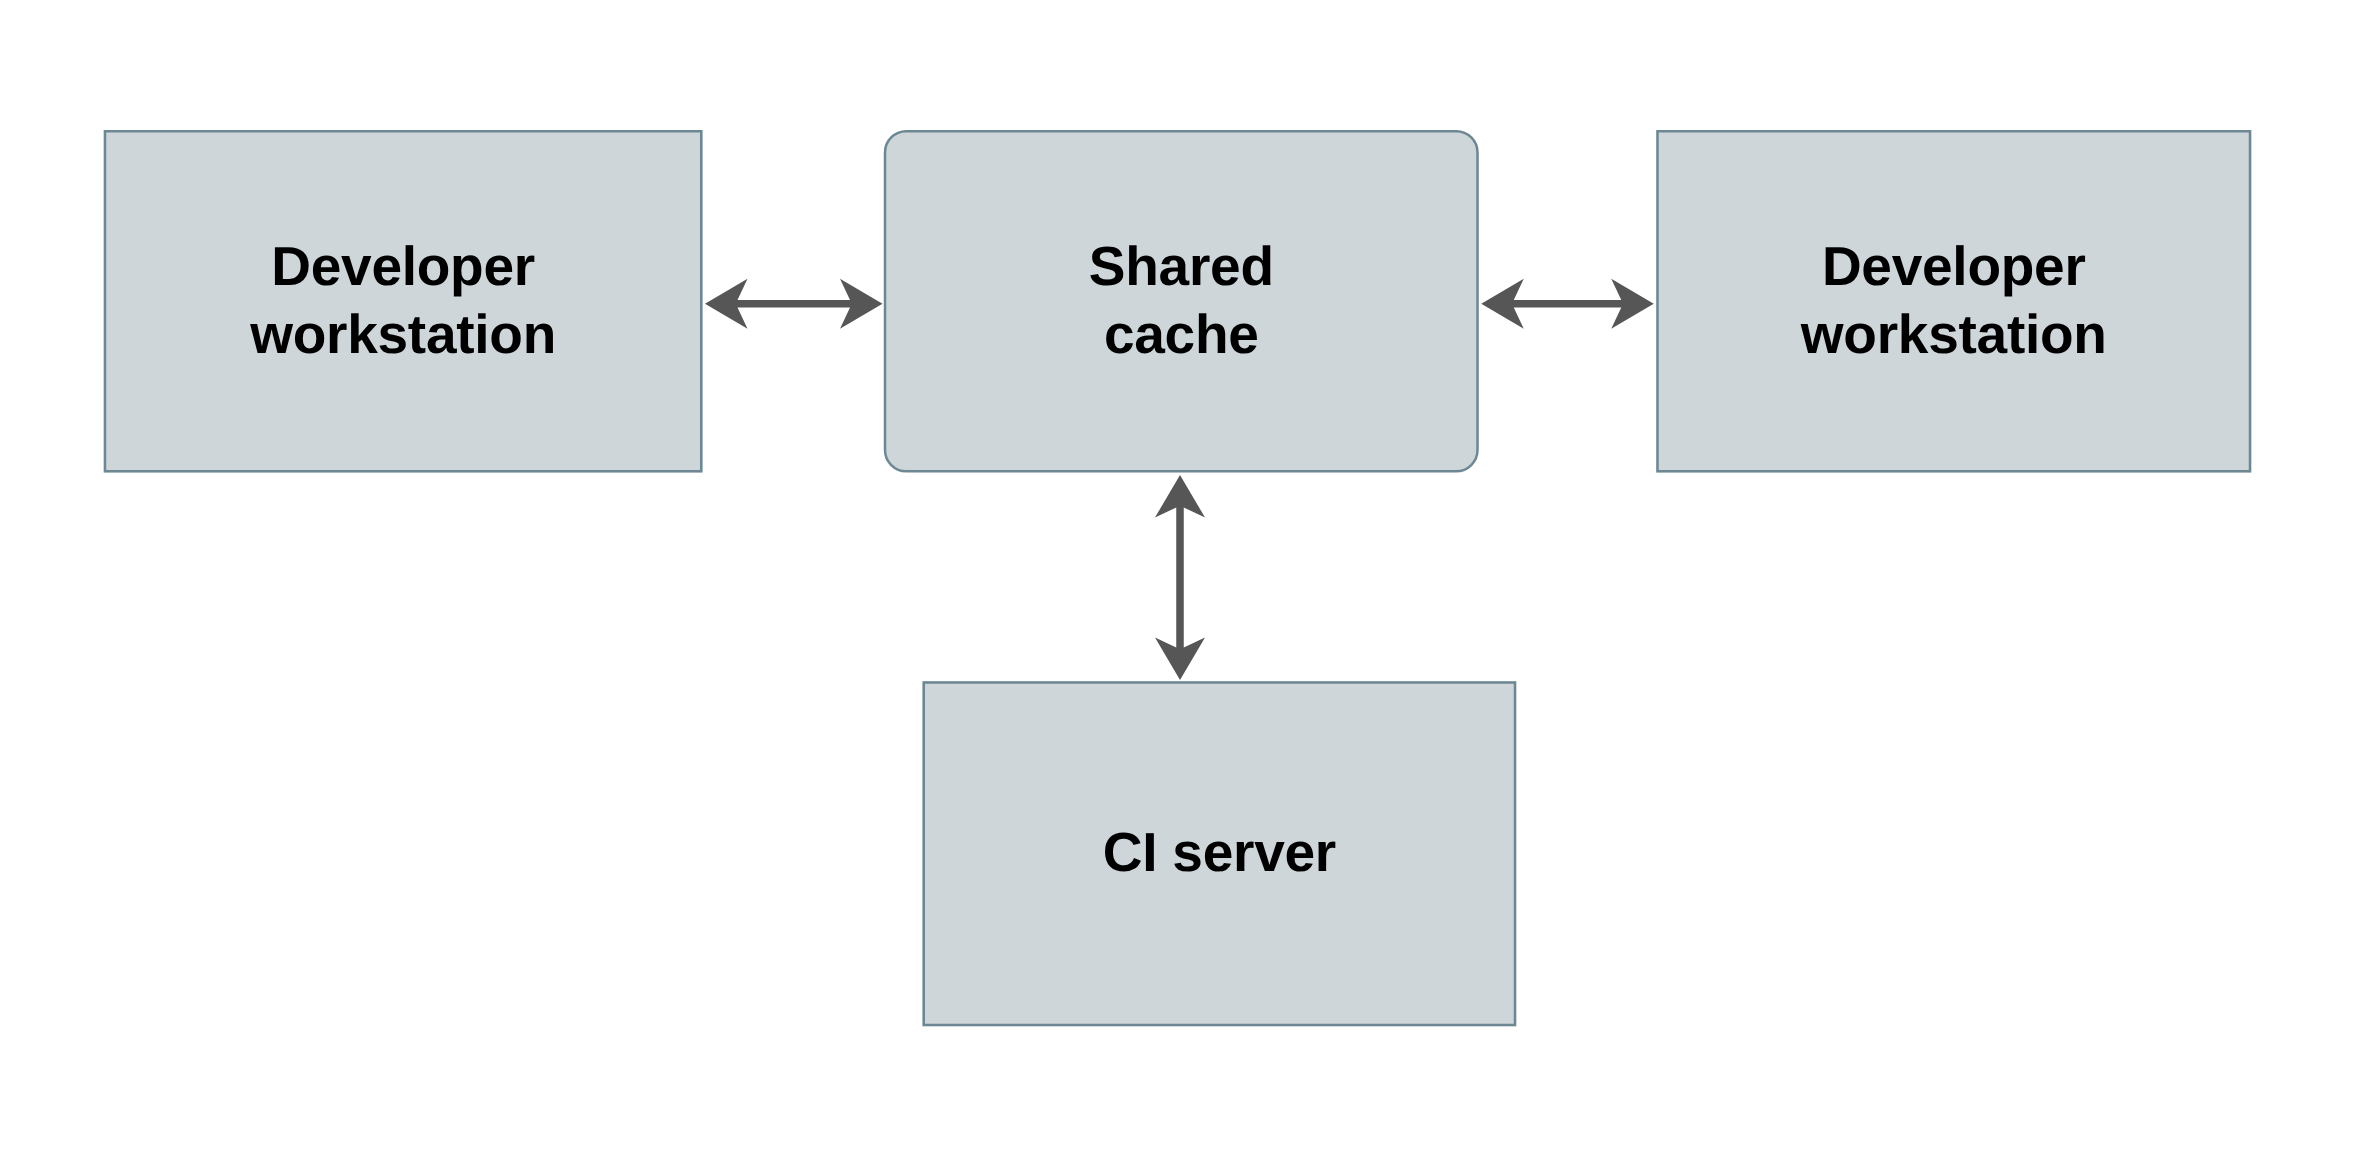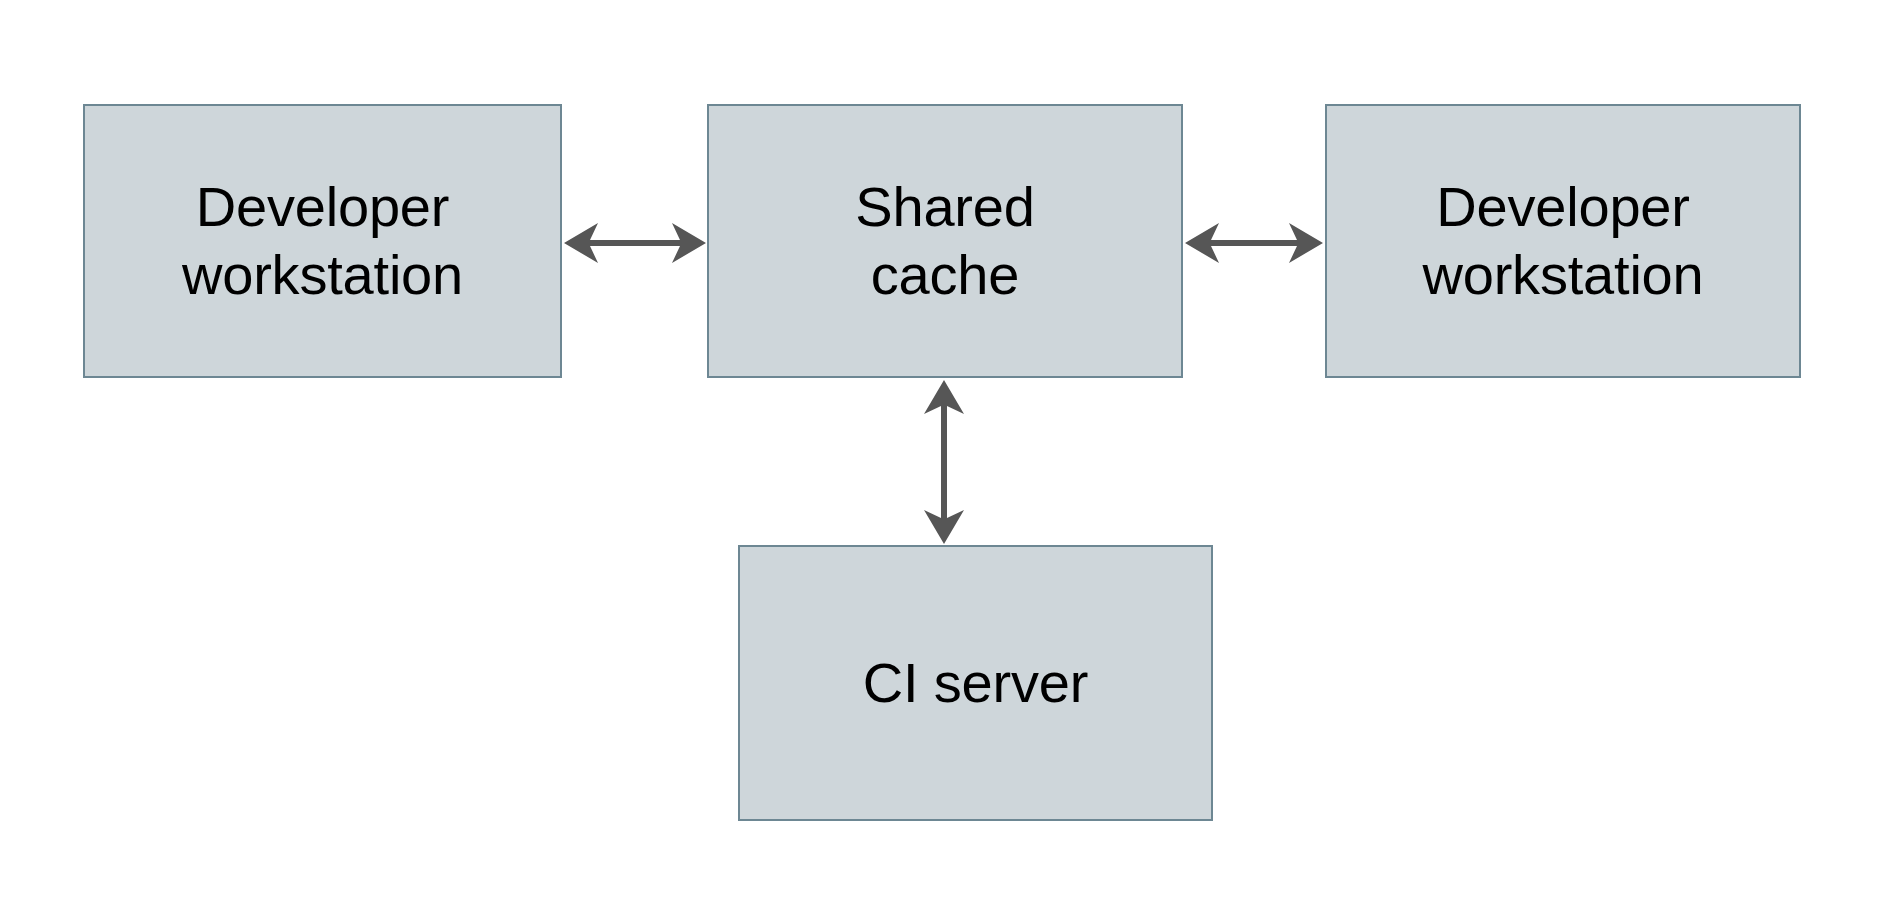--- a/index.html
+++ b/index.html
@@ -23,24 +23,24 @@
     position: absolute;
     box-sizing: border-box;
     background: #ced6da;
     border: 2px solid #6d8793;
     display: flex;
     align-items: center;
     justify-content: center;
     text-align: center;
   }
   .node-label {
-    font-size: 56px;
+    font-size: 44px;
     line-height: 1.22;
     color: #000000;
-    font-weight: 400;
+    font-weight: 700;
     letter-spacing: -0.2px;
     padding: 0 10px;
     white-space: pre-line;
   }
   .edge {
     position: absolute;
     pointer-events: none;
   }
   .edge svg {
     display: block;
@@ -74,21 +74,21 @@
         <path d="M30,3 L50,37 L33,29 L33,141 L50,133 L30,167 L10,133 L27,141 L27,29 L10,37 Z"></path>
       </g>
     </svg>
   </div>
 
   <div class="node" style="left:83px; top:104px; width:479px; height:274px;">
     <span class="node-label">Developer
 workstation</span>
   </div>
 
-  <div class="node" style="left:707px; top:104px; width:476px; height:274px;">
+  <div class="node" style="left:707px; top:104px; width:476px; height:274px;border-radius:18px;">
     <span class="node-label">Shared
 cache</span>
   </div>
 
   <div class="node" style="left:1325px; top:104px; width:476px; height:274px;">
     <span class="node-label">Developer
 workstation</span>
   </div>
 
   <div class="node" style="left:738px; top:545px; width:475px; height:276px;">

